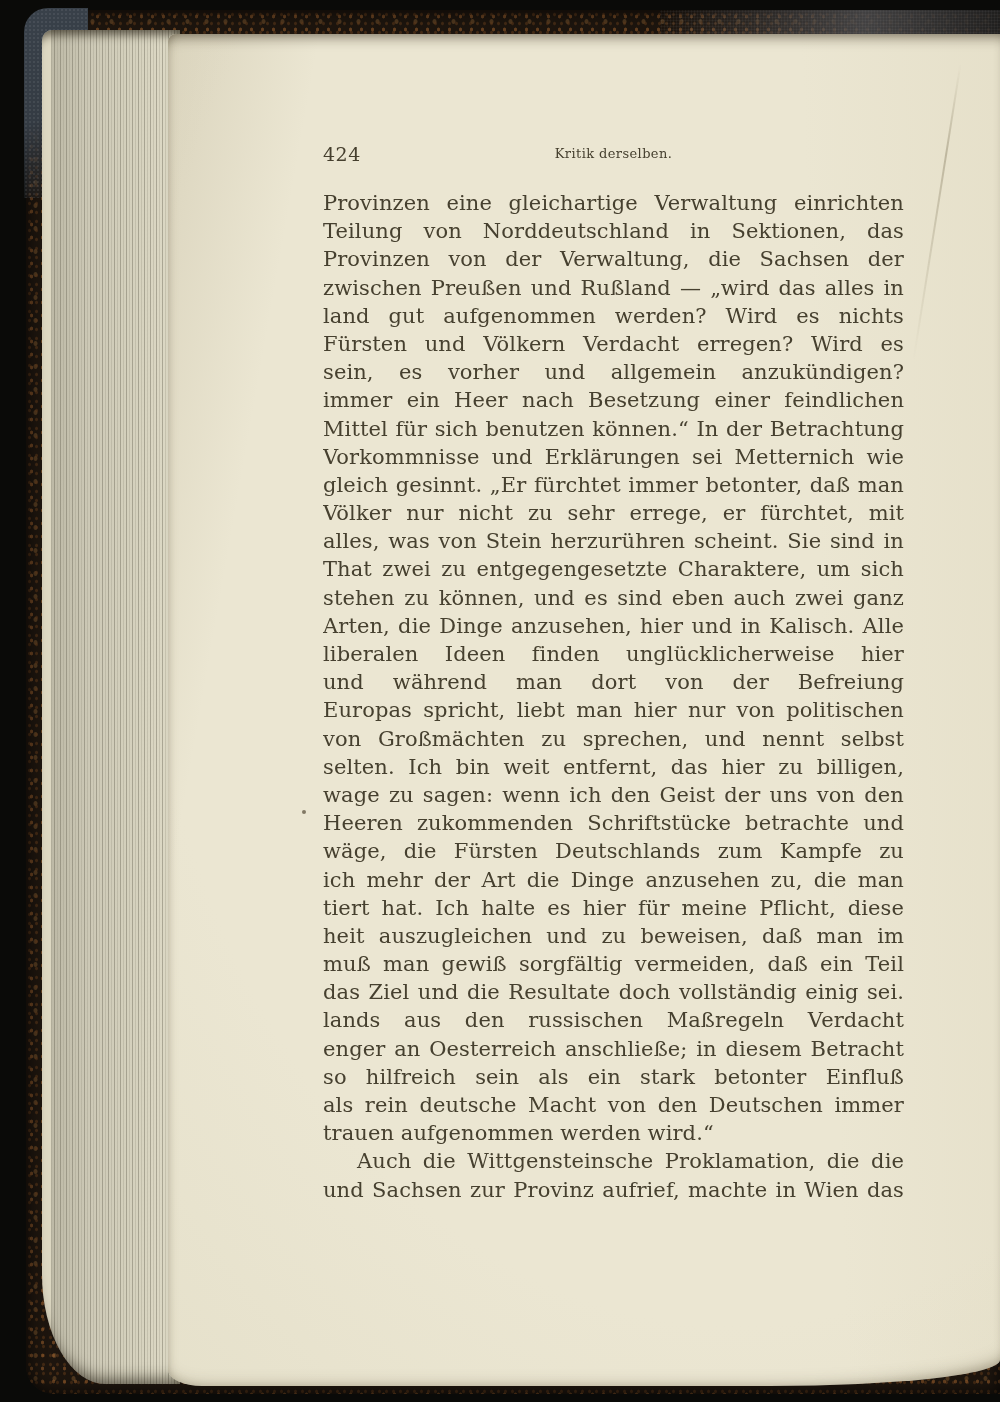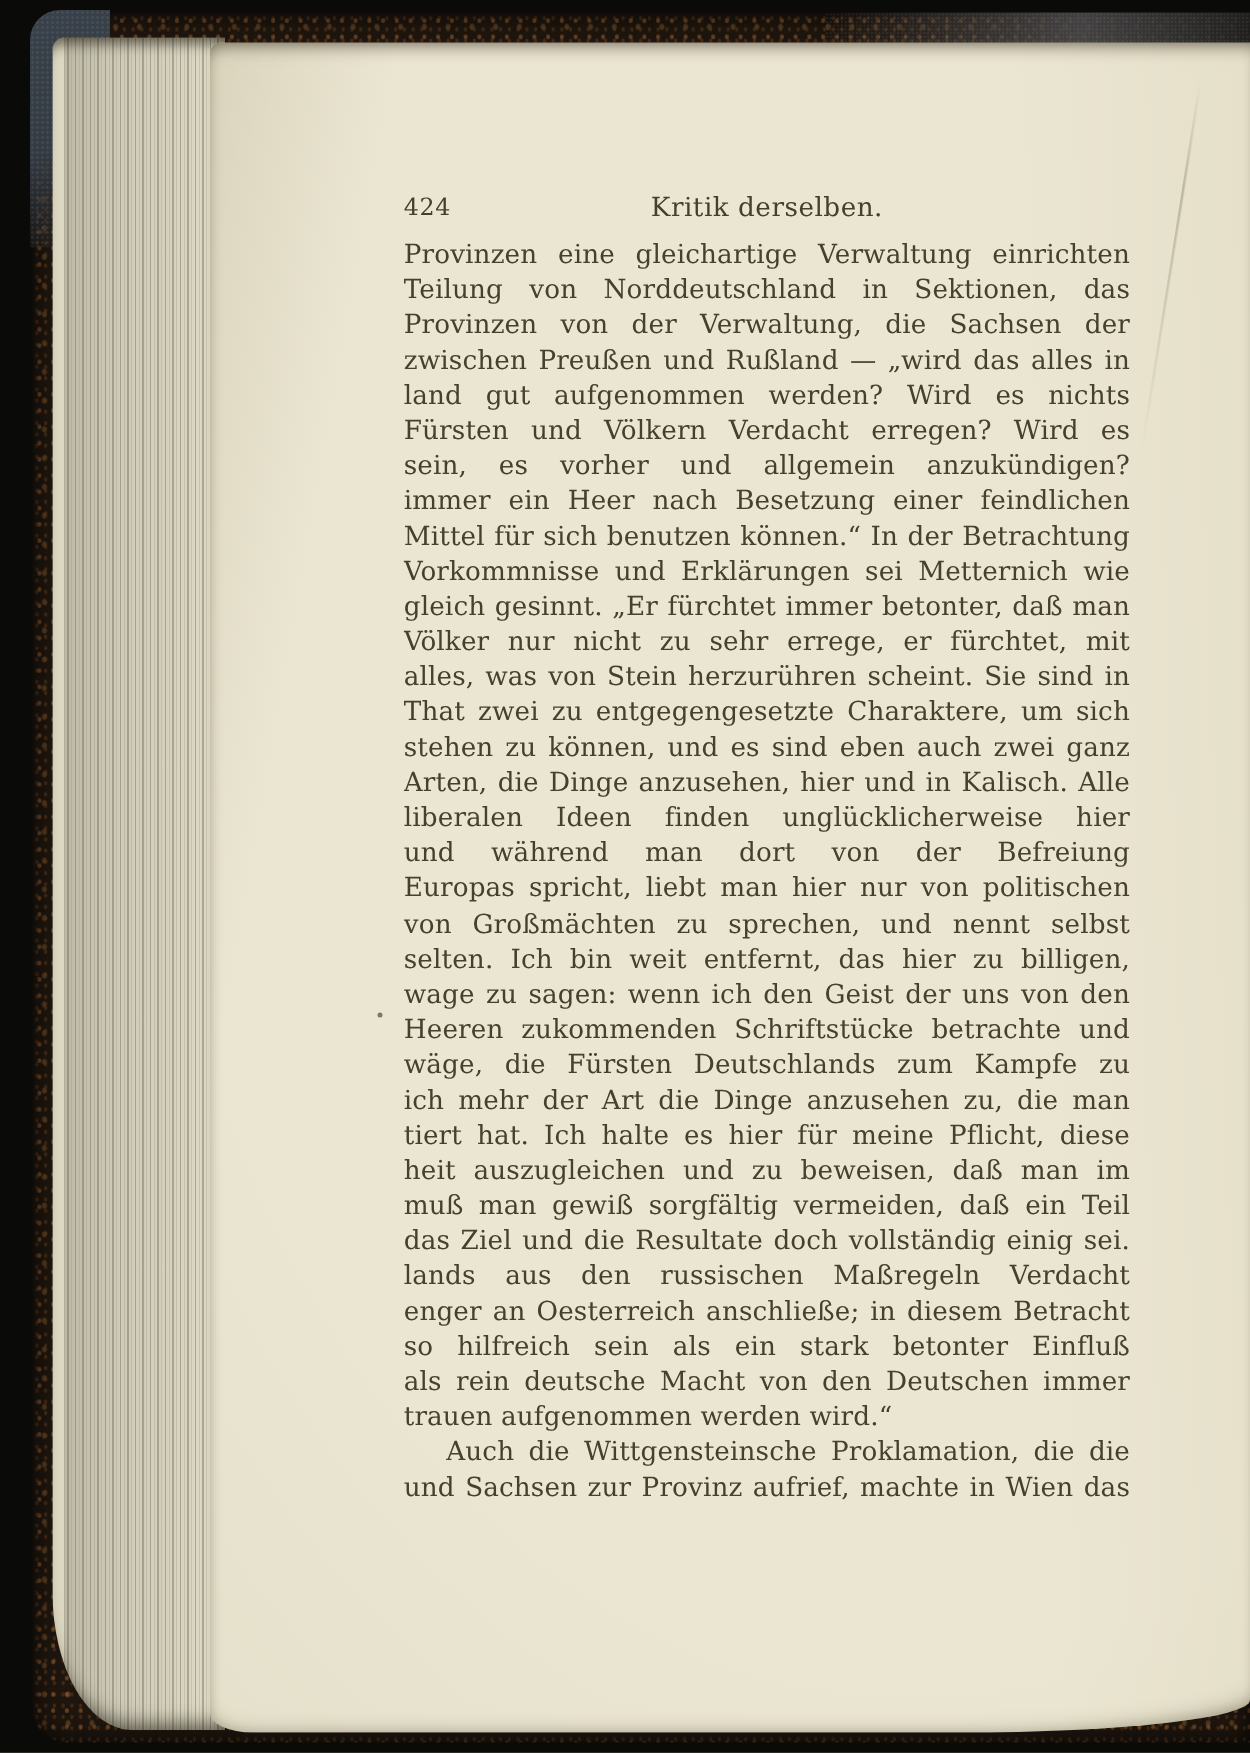--- a/index.html
+++ b/index.html
@@ -73,24 +73,24 @@
     color:#453f2e;
   }
   
   .crease{
     position:absolute;left:768px;top:28px;width:2px;height:300px;
     background:linear-gradient(rgba(128,118,90,0),rgba(128,118,90,.4) 30%,rgba(128,118,90,0));
     transform:rotate(9deg);border-radius:2px;filter:blur(.4px);
   }
   .header{
     position:absolute;left:155px;top:107px;width:581px;height:26px;
-    font-size:19px;line-height:26px;margin-top:12px;
+    font-size:19px;line-height:26px;
   }
   .folio{position:absolute;left:0;top:0;letter-spacing:.5px;}
-  .running{position:absolute;left:0;right:0;text-align:center;font-size:21px;letter-spacing:.4px;}
+  .running{position:absolute;left:0;right:0;text-align:center;font-size:13px;letter-spacing:.4px;}
   .textblock{
     position:absolute;left:155px;top:155px;width:581px;
     font-size:21px;color:#46402f;
   }
   .line{
     height:28.2px;line-height:28.2px;overflow:hidden;
     text-align:justify;text-align-last:justify;
     white-space:normal;letter-spacing:.1px;
   }
   .line.no-j{text-align:right;text-align-last:left;}

